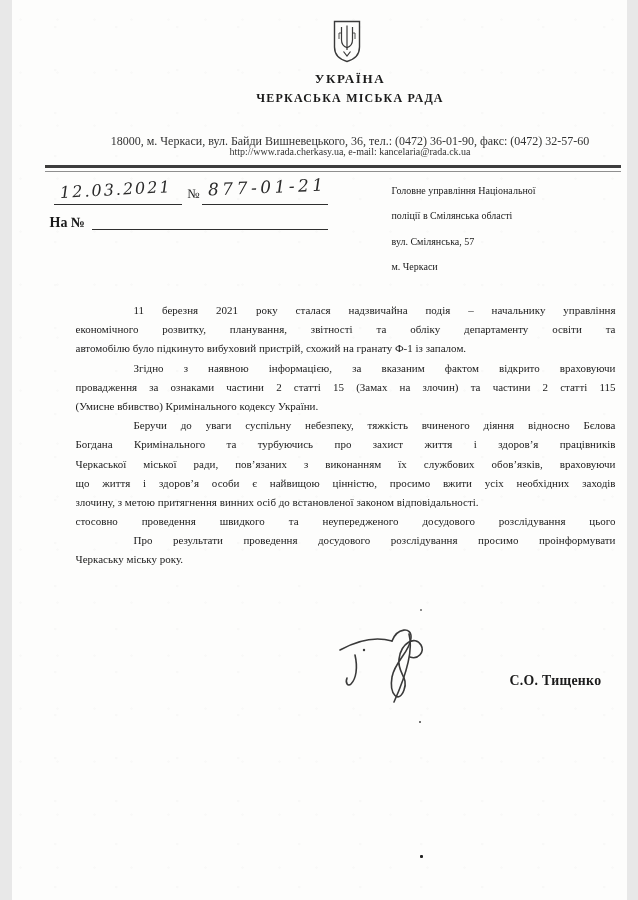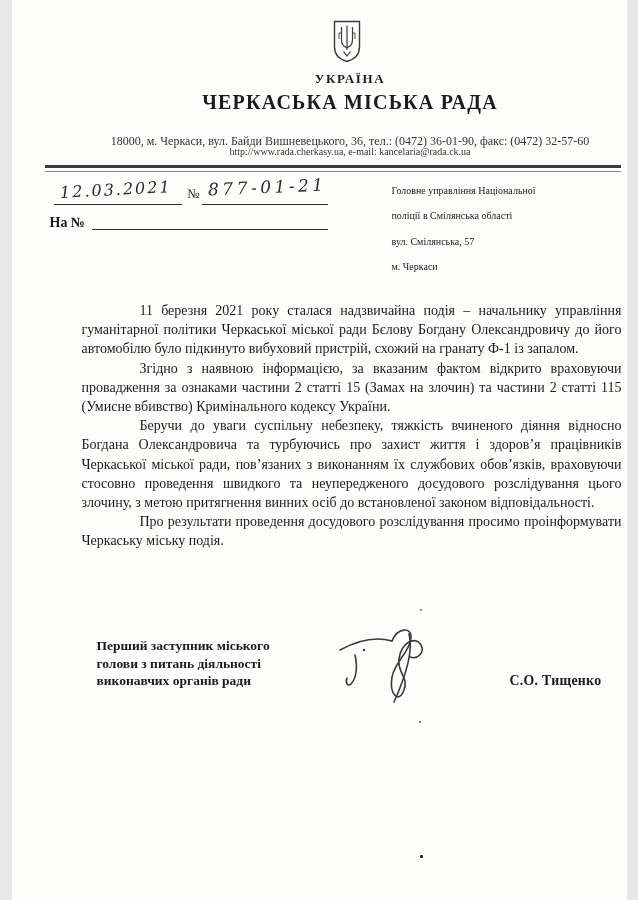--- a/index.html
+++ b/index.html
@@ -14,21 +14,21 @@
       radial-gradient(circle at 71% 63%, rgba(0,0,0,0.018) 0 1px, transparent 1.5px);
     background-size:37px 53px, 61px 43px;
     font-family:"Liberation Serif", serif;
     color:#1b1b1b;
     overflow:hidden;
   }
   
   .center-col{position:absolute;left:62px;right:0;text-align:center;}
   .emblem{position:absolute;left:321px;top:20px;width:28px;height:43px;}
   .hdr-country{top:71px;font-size:13px;font-weight:bold;letter-spacing:1.6px;}
-  .hdr-org{top:91px;font-size:20px;font-weight:bold;letter-spacing:1.2px;}
+  .hdr-org{top:91px;font-size:12px;font-weight:bold;letter-spacing:1.2px;}
   .hdr-dept{top:114px;font-size:14.5px;font-weight:bold;letter-spacing:1.2px;}
   .hdr-addr1{top:134px;font-size:12px;color:#333;}
   .hdr-addr2{top:146px;font-size:10px;color:#333;}
   .rule-thick{position:absolute;left:33px;top:165px;width:576px;height:2.6px;background:#3d3d3d;}
   .rule-thin{position:absolute;left:33px;top:170.5px;width:576px;height:1px;background:#8f8f8f;}
   
   .handwriting{
     font-family:"DejaVu Serif", serif;
     font-style:italic;
     color:#2b2b2b;
@@ -36,21 +36,21 @@
   .ref-date{position:absolute;left:48px;top:180px;font-size:16px;letter-spacing:2px;transform:rotate(-3deg);}
   .ref-date-line{position:absolute;left:42px;top:204px;width:128px;height:1px;background:#2f2f2f;}
   .ref-no-label{position:absolute;left:176px;top:186px;font-size:13px;}
   .ref-number{position:absolute;left:196px;top:177px;font-size:17px;letter-spacing:3.5px;transform:rotate(-2.5deg);}
   .ref-number-line{position:absolute;left:190px;top:204px;width:126px;height:1px;background:#2f2f2f;}
   .ref-reply{position:absolute;left:38px;top:215px;font-size:14px;font-weight:bold;}
   .ref-reply-line{position:absolute;left:80px;top:229px;width:236px;height:1px;background:#2f2f2f;}
   
   .recipient{position:absolute;left:380px;top:178px;width:225px;font-size:10px;line-height:25.4px;}
   
-  .body-text{position:absolute;left:70px;top:301px;width:540px;font-size:14px;line-height:19.2px;}
+  .body-text{position:absolute;left:64px;top:301px;width:540px;font-size:11px;line-height:19.2px;}
   .body-line{text-align:justify;text-align-last:justify;height:19.2px;overflow:hidden;}
   .body-line.first{text-indent:58px;}
   .body-line.last{text-align-last:left;}
   
   .sig-title{position:absolute;left:85px;top:637px;font-size:13.5px;font-weight:bold;line-height:17.6px;}
   .sig-scrawl{position:absolute;left:322px;top:626px;width:100px;height:84px;}
   .sig-name{position:absolute;left:498px;top:673px;font-size:13.8px;font-weight:bold;letter-spacing:0.3px;}
   
   .dot{position:absolute;background:#333;border-radius:50%;}
   .dot-a{left:408px;top:609px;width:2px;height:2px;background:#666;}
@@ -88,39 +88,35 @@
 
   <div class="recipient">
       <div class="recipient-line">Головне управління Національної</div>
       <div class="recipient-line">поліції в Смілянська області</div>
       <div class="recipient-line">вул. Смілянська, 57</div>
       <div class="recipient-line">м. Черкаси</div>
     </div>
 
   <div class="body-text">
       <div class="body-line first">11 березня 2021 року сталася надзвичайна подія – начальнику управління</div>
-      <div class="body-line">гуманітарної політики Черкаської міської ради Бєлову Богдану Олександровичу до його</div>
+      <div class="body-line">економічного розвитку, планування, звітності та обліку департаменту освіти та</div>
       <div class="body-line last">автомобілю було підкинуто вибуховий пристрій, схожий на гранату Ф-1 із запалом.</div>
       <div class="body-line first">Згідно з наявною інформацією, за вказаним фактом відкрито враховуючи</div>
       <div class="body-line">провадження за ознаками частини 2 статті 15 (Замах на злочин) та частини 2 статті 115</div>
       <div class="body-line last">(Умисне вбивство) Кримінального кодексу України.</div>
       <div class="body-line first">Беручи до уваги суспільну небезпеку, тяжкість вчиненого діяння відносно Бєлова</div>
-      <div class="body-line">Богдана Олександровича та турбуючись про захист життя і здоров’я працівників</div>
+      <div class="body-line">Богдана Кримінального та турбуючись про захист життя і здоров’я працівників</div>
       <div class="body-line">Черкаської міської ради, пов’язаних з виконанням їх службових обов’язків, враховуючи</div>
+      <div class="body-line">що життя і здоров’я особи є найвищою цінністю, просимо вжити усіх необхідних заходів</div>
+      <div class="body-line last">злочину, з метою притягнення винних осіб до встановленої законом відповідальності.</div>
       <div class="body-line">стосовно проведення швидкого та неупередженого досудового розслідування цього</div>
-      <div class="body-line last">злочину, з метою притягнення винних осіб до встановленої законом відповідальності.</div>
       <div class="body-line first">Про результати проведення досудового розслідування просимо проінформувати</div>
-      <div class="body-line last">Черкаську міську подія.</div>
+      <div class="body-line last">Черкаську міську року.</div>
     </div>
 
-  <div class="sig-title">
-      <div class="sig-title-line">Перший заступник міського</div>
-      <div class="sig-title-line">голови з питань діяльності</div>
-      <div class="sig-title-line">виконавчих органів ради</div>
-    </div>
 
   <svg class="sig-scrawl" viewBox="0 0 100 84" fill="none" stroke="#3a3a3a" stroke-width="1.6" stroke-linecap="round">
     <path d="M6,24 C26,13 44,11 58,15"></path>
     <path d="M21,29 C24,42 22,53 17,58 C14,61 11,57 13,52"></path>
     <circle cx="30" cy="24" r="1.2" fill="#3a3a3a" stroke="none"></circle>
     <path d="M58,15 C63,2 78,0 77,12 C76,26 61,35 58,51 C55,69 65,78 70,64 C75,51 63,47 65,33 C67,17 81,9 87,19 C91,26 84,34 76,31"></path>
     <path d="M75,8 C80,26 69,56 60,76"></path>
   </svg>
 
   <div class="sig-name">С.О. Тищенко</div>

